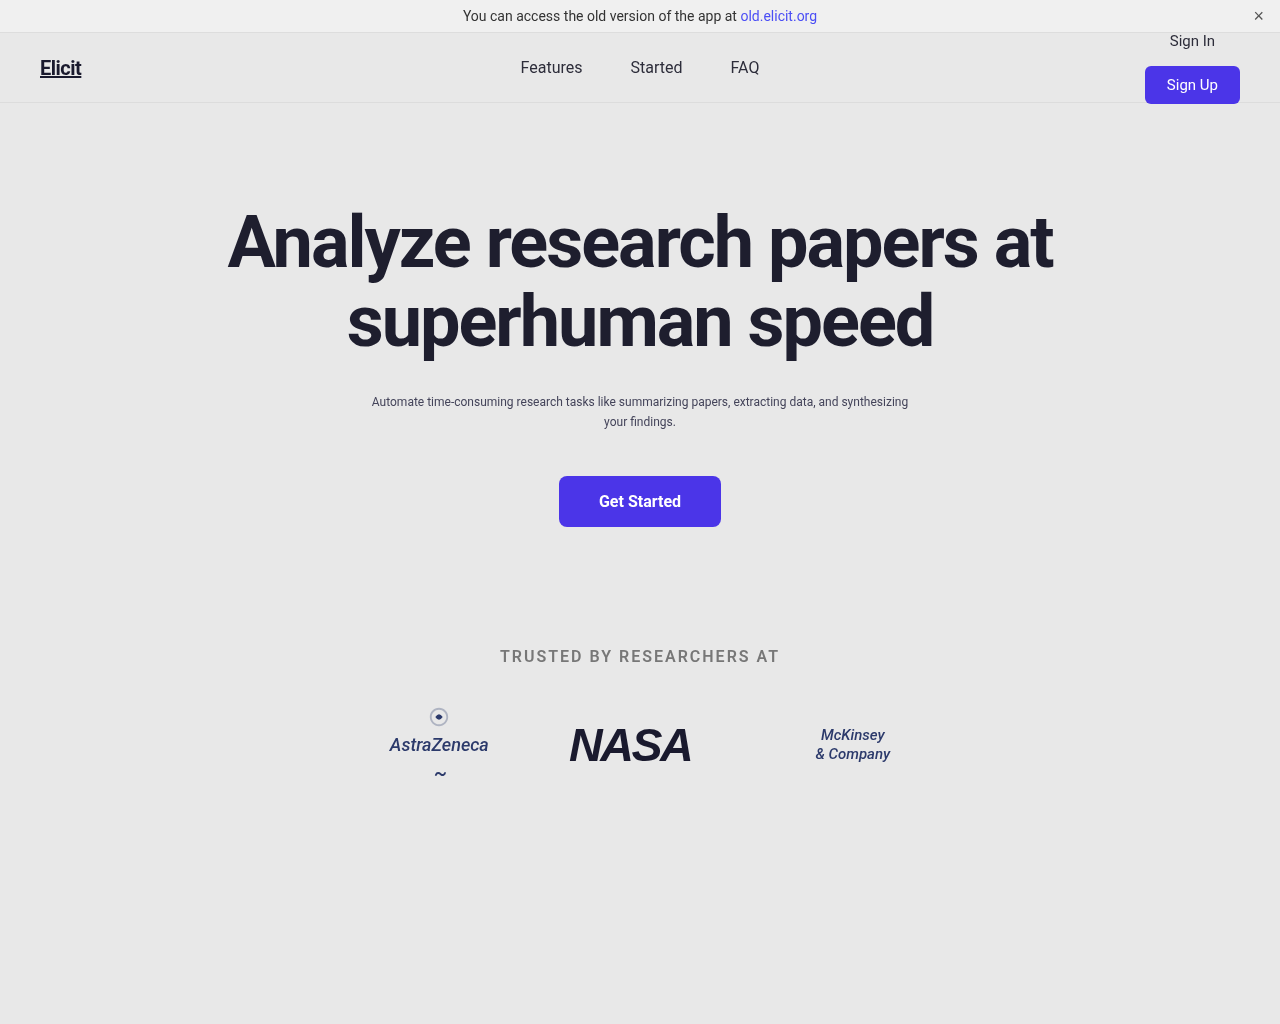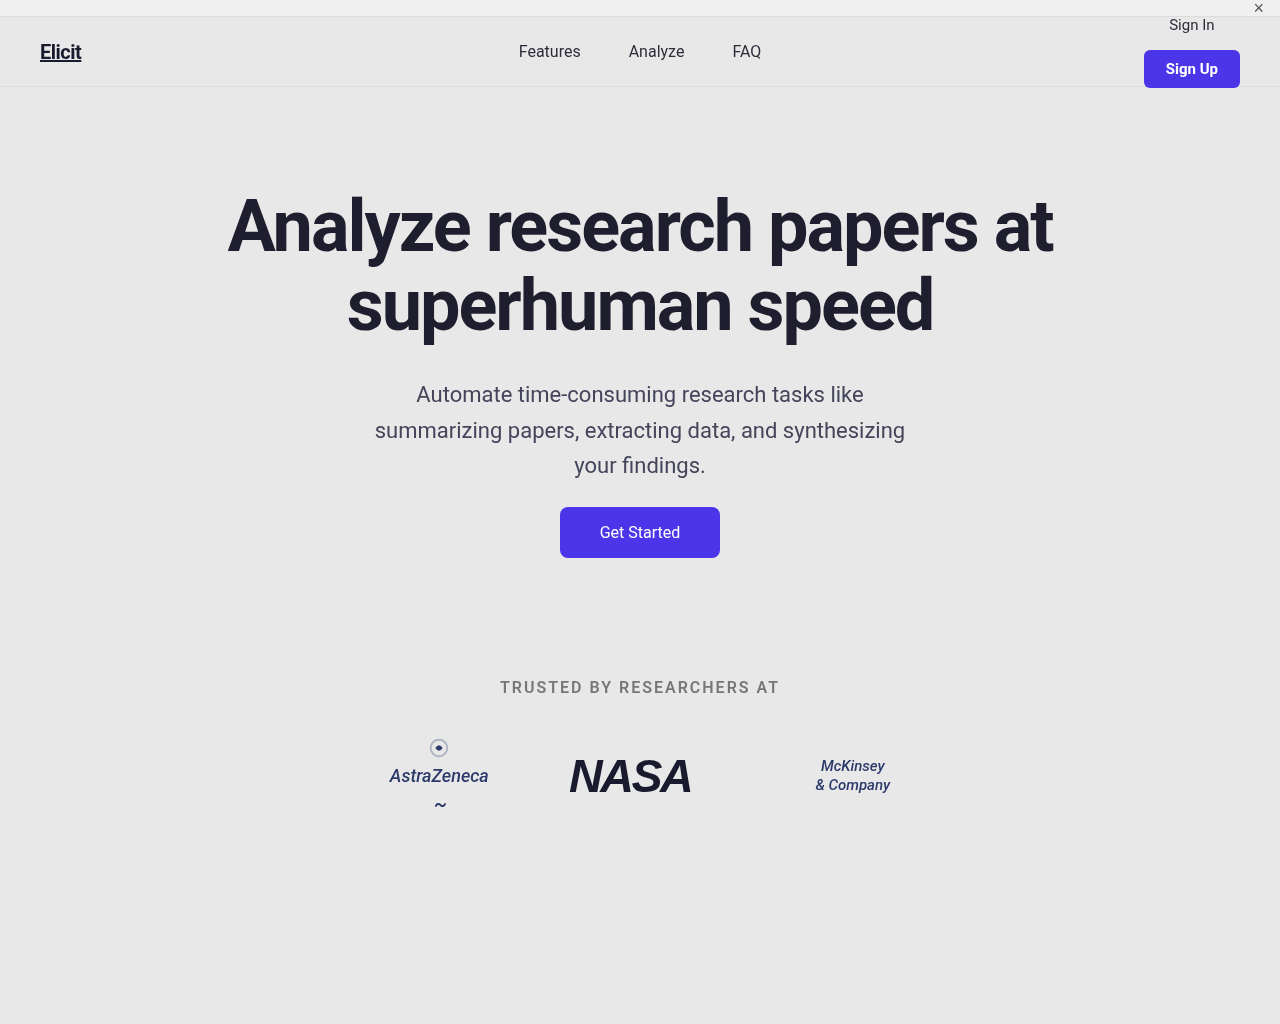--- a/index.html
+++ b/index.html
@@ -96,21 +96,21 @@
       font-weight: 400;
       background: none;
       border: none;
       cursor: pointer;
     }
 
     .btn-signup {
       background-color: #4B35E8;
       color: #fff;
       font-size: 15px;
-      font-weight: 700;
+      font-weight: 400;
       padding: 10px 22px;
       border-radius: 6px;
       border: none;
       cursor: pointer;
       text-decoration: none;
     }
 
     
     .hero {
       display: flex;
@@ -125,32 +125,32 @@
       font-size: 72px;
       font-weight: 700;
       color: #1e1e2e;
       line-height: 1.1;
       max-width: 900px;
       letter-spacing: -2px;
       margin-bottom: 32px;
     }
 
     .hero-subtitle {
-      font-size: 22px;
+      font-size: 12px;
       color: #44445a;
       max-width: 560px;
       line-height: 1.6;
-      margin-bottom: 24px;
+      margin-bottom: 44px;
     }
 
     .btn-get-started {
       background-color: #4B35E8;
       color: #fff;
       font-size: 16px;
-      font-weight: 400;
+      font-weight: 700;
       padding: 16px 40px;
       border-radius: 8px;
       border: none;
       cursor: pointer;
       text-decoration: none;
     }
 
     
     .trusted-section {
       padding: 60px 40px 40px;
@@ -209,29 +209,32 @@
     
     .nasa-svg {
       height: 50px;
       width: auto;
     }
   </style>
 </head>
 <body>
 
 <div class="top-banner">
+  <span>
+    <span>You can access the old version of the app at </span><a href="#">old.elicit.org</a>
+  </span>
   <button class="banner-close">×</button>
 </div>
 
 <nav class="navbar">
   <a class="navbar-logo" href="#">Elicit</a>
 
   <div class="navbar-center">
     <a class="navbar-link" href="#">Features</a>
-    <a class="navbar-link" href="#">Analyze</a>
+    <a class="navbar-link" href="#">Started</a>
     <a class="navbar-link" href="#">FAQ</a>
   </div>
 
   <div class="navbar-right">
     <a class="btn-signin" href="#">Sign In</a>
     <a class="btn-signup" href="#">Sign Up</a>
   </div>
 </nav>
 
 <section class="hero">

